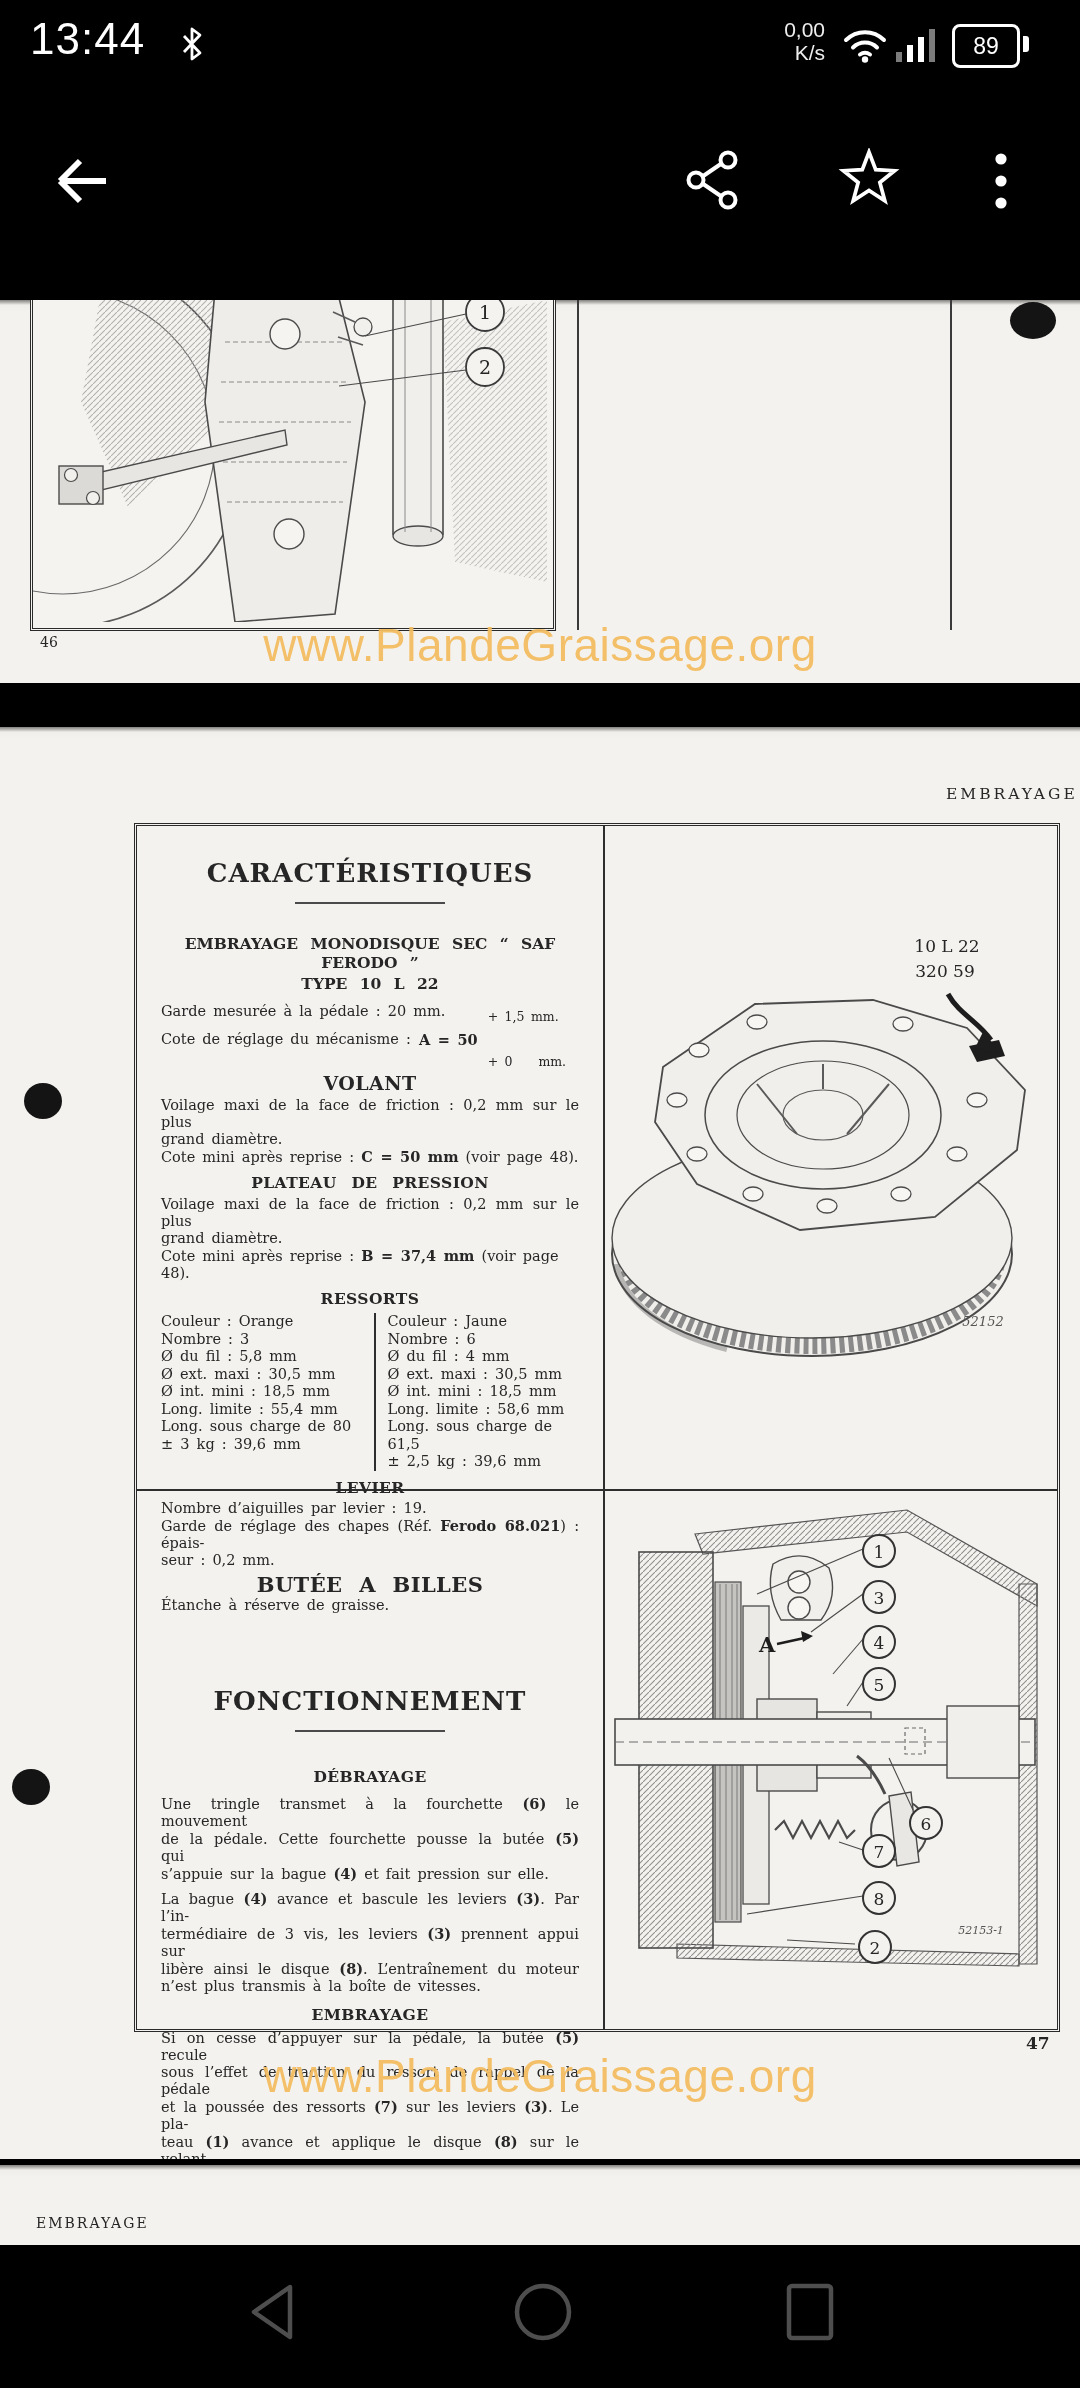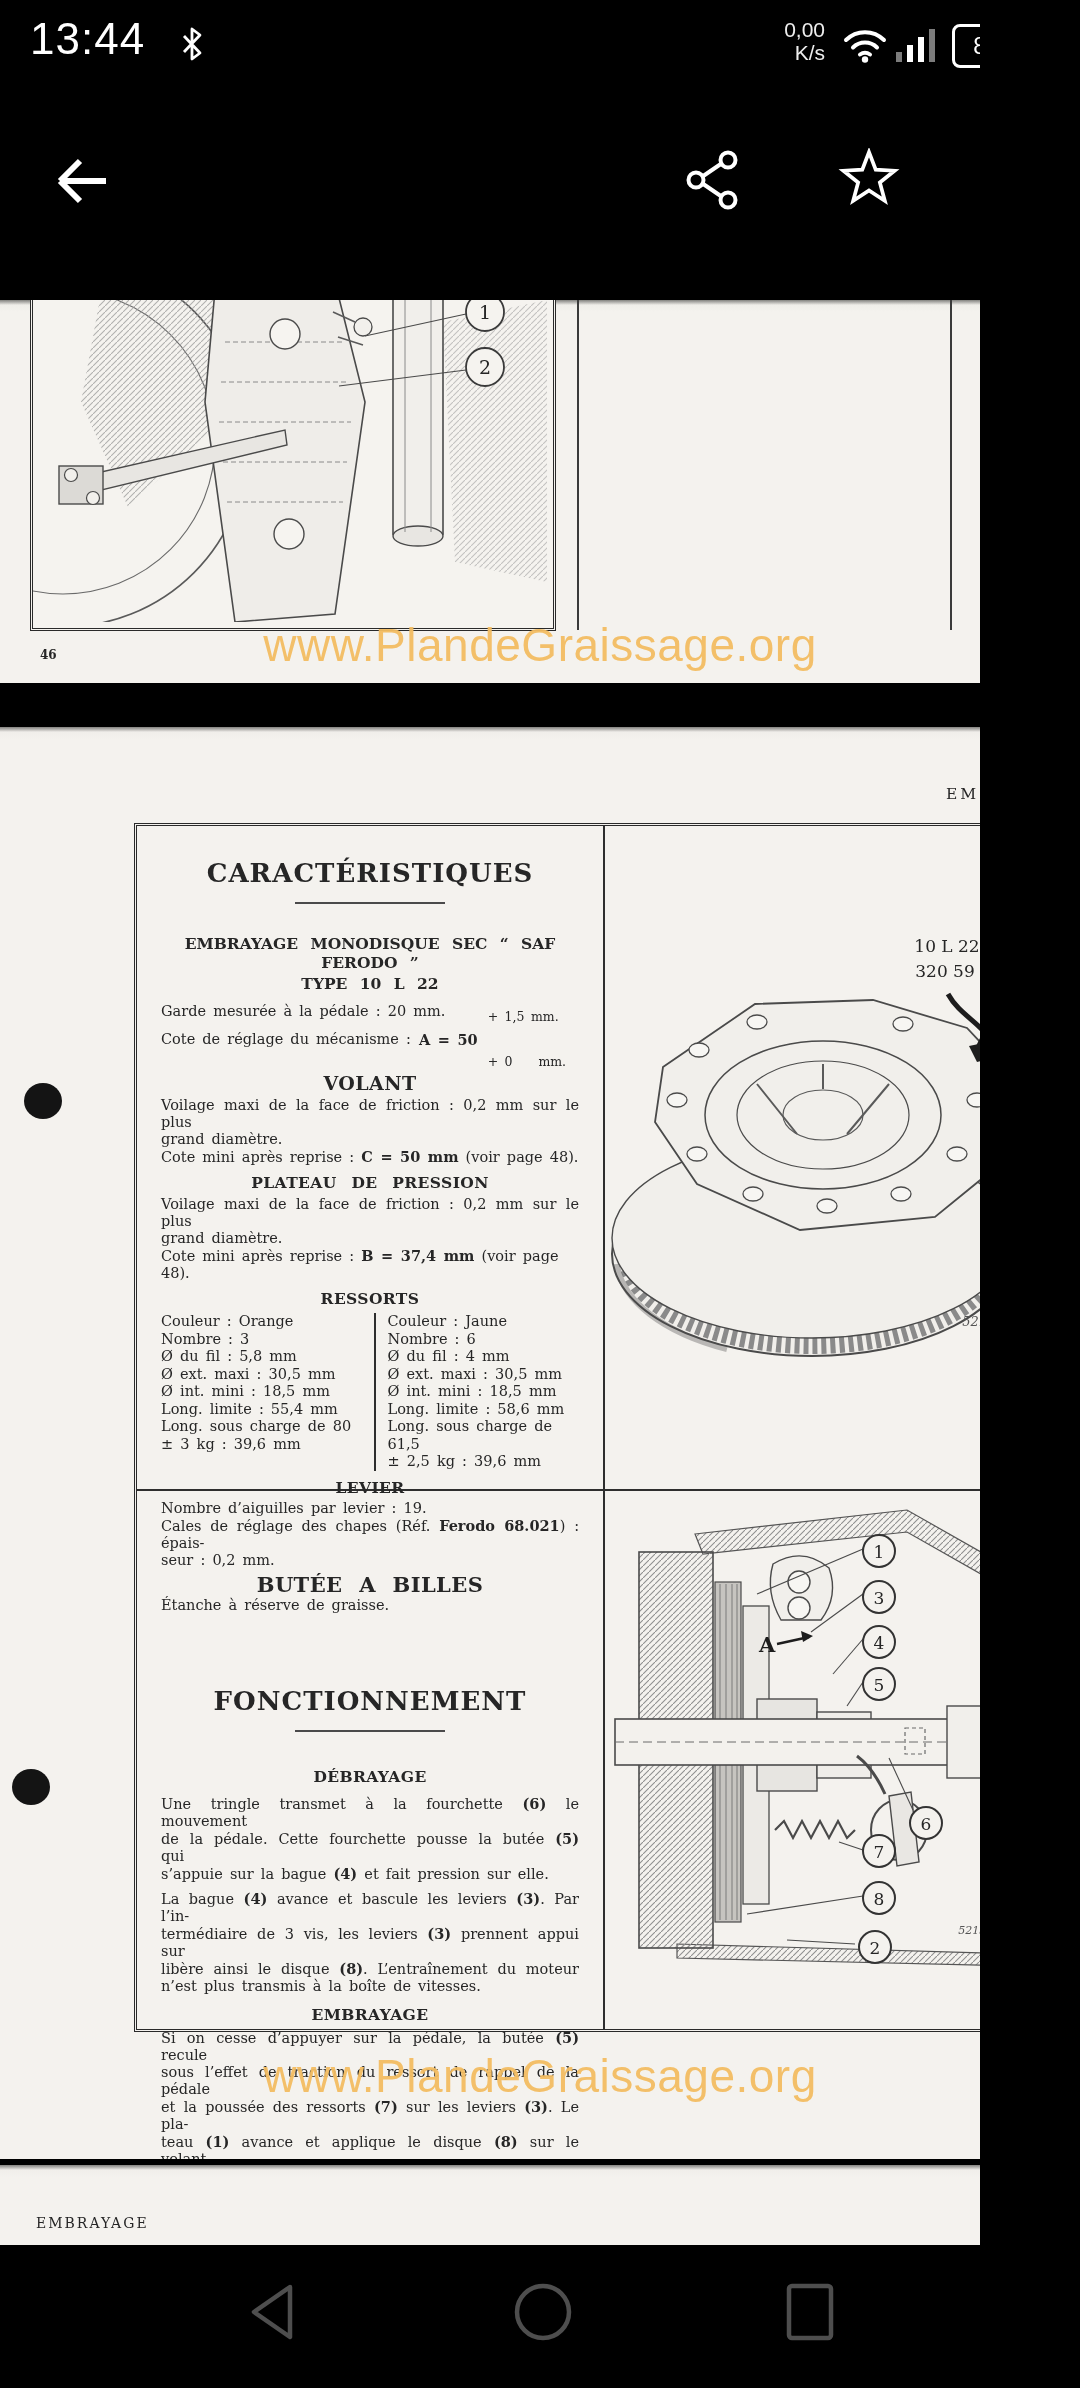--- a/index.html
+++ b/index.html
@@ -1,16 +1,16 @@
 <!DOCTYPE html>
 <html><head>
 <meta charset="utf-8">
 <style>
   html,body{margin:0;padding:0;background:#000;}
-  .screen{position:relative;width:980px;height:2388px;background:#000;overflow:hidden;
+  .screen{position:relative;width:1080px;height:2388px;background:#000;overflow:hidden;
           font-family:"Liberation Sans",sans-serif;}
   
   .statusbar{position:absolute;left:0;top:0;width:1080px;height:90px;background:#000;color:#fff;}
   .sb-time{position:absolute;left:30px;top:14px;font-size:44px;font-weight:400;letter-spacing:1px;}
   .sb-bt{position:absolute;left:180px;top:26px;}
   .sb-speed{position:absolute;left:730px;top:18px;width:95px;text-align:right;font-size:21px;line-height:23px;color:#eee;}
   .sb-wifi{position:absolute;left:842px;top:26px;}
   .sb-sig{position:absolute;left:896px;top:26px;}
   .sb-batt{position:absolute;left:952px;top:24px;width:62px;height:38px;border:3px solid #fff;border-radius:8px;
            background:#000;color:#fff;font-size:23px;display:flex;align-items:center;justify-content:center;}
@@ -29,21 +29,21 @@
   .serif{font-family:"DejaVu Serif",serif;color:#262626;}
   .jline{text-align:justify;text-align-last:justify;}
   .jline.last{text-align-last:left;}
   .shead{font-weight:bold;text-align:center;word-spacing:9px;letter-spacing:.4px;}
   
   .p46-figbox{position:absolute;left:30px;top:-18px;width:520px;height:346px;
               border:3px double #2a2a2a;border-top:none;background:#f5f3ef;}
   .p46-vline1{position:absolute;left:577px;top:0;width:2px;height:330px;background:#3a3a3a;}
   .p46-vline2{position:absolute;left:950px;top:0;width:2px;height:330px;background:#3a3a3a;}
   .p46-text{position:absolute;left:600px;top:4px;width:342px;font-size:14.5px;line-height:17.5px;word-spacing:3px;}
-  .p46-num{position:absolute;left:40px;top:348px;font-size:12px;font-weight:bold;}
+  .p46-num{position:absolute;left:40px;top:334px;font-size:14px;font-weight:normal;}
   .punch{position:absolute;background:#141414;border-radius:50%;}
   .watermark{position:absolute;left:0;width:1080px;text-align:center;
              font-family:"Liberation Sans",sans-serif;font-size:46px;font-weight:400;
              color:#f3bd62;opacity:.95;letter-spacing:.5px;z-index:5;}
   
   .p47-header{position:absolute;left:946px;top:58px;font-size:15.5px;letter-spacing:3px;font-weight:500;}
   .p47-box{position:absolute;left:134px;top:96px;width:920px;height:1203px;
            border:3px double #2a2a2a;background:transparent;}
   .p47-vdiv{position:absolute;left:466px;top:0;width:2px;height:100%;background:#2e2e2e;}
   .p47-hdiv{position:absolute;left:0;top:663px;width:100%;height:2px;background:#2e2e2e;}
@@ -209,21 +209,21 @@
             <div>Ø du fil : 4 mm</div>
             <div>Ø ext. maxi : 30,5 mm</div>
             <div>Ø int. mini : 18,5 mm</div>
             <div>Long. limite : 58,6 mm</div>
             <div>Long. sous charge de 61,5</div>
             <div>± 2,5 kg : 39,6 mm</div>
           </div>
         </div>
         <div class="shead mt8" style="font-size:15.5px;">LEVIER</div>
         <div class="mt4">Nombre d’aiguilles par levier : 19.</div>
-        <div class="jline"><span>Cales de réglage des chapes (Réf. </span><b>Ferodo 68.021</b><span>) : épais-</span></div>
+        <div class="jline"><span>Garde de réglage des chapes (Réf. </span><b>Ferodo 68.021</b><span>) : épais-</span></div>
         <div>seur : 0,2 mm.</div>
         <div class="shead mt7" style="font-size:21px;text-align:center;">BUTÉE A BILLES</div>
         <div class="mt4">Étanche à réserve de graisse.</div>
 
         <div class="fonct-title">FONCTIONNEMENT</div>
         <div class="hrule"></div>
         <div class="shead" style="margin-top:36px;font-size:15.5px;">DÉBRAYAGE</div>
         <div class="jline mt10">Une tringle transmet à la fourchette <b>(6)</b> le mouvement</div>
         <div class="jline">de la pédale. Cette fourchette pousse la butée <b>(5)</b> qui</div>
         <div class="jline last">s’appuie sur la bague <b>(4)</b> et fait pression sur elle.</div>

